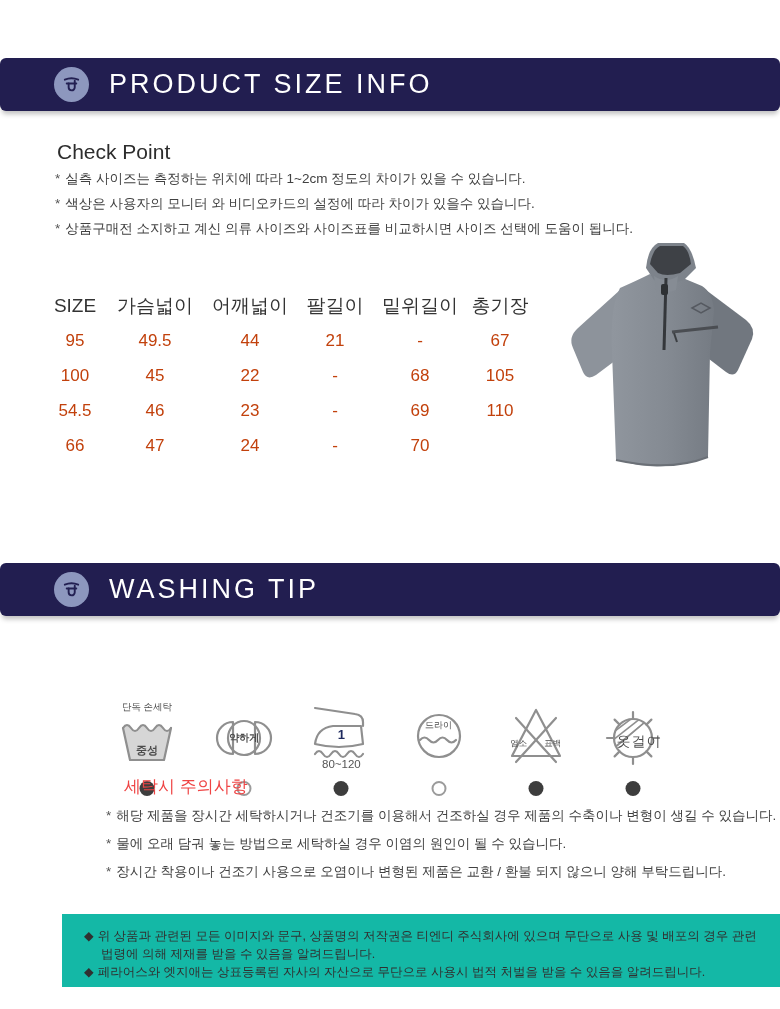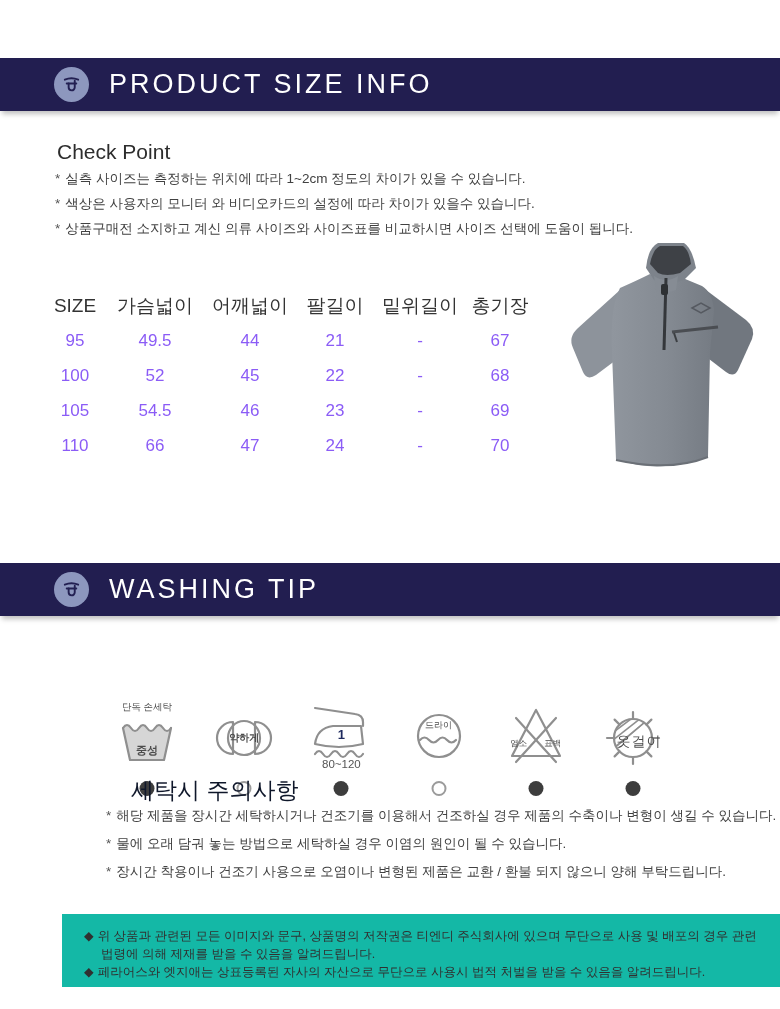--- a/index.html
+++ b/index.html
@@ -3,40 +3,40 @@
 <meta charset="utf-8">
 <style>
   * { margin:0; padding:0; box-sizing:border-box; }
   html,body { background:#ffffff; }
   body { font-family:"Liberation Sans", sans-serif; color:#3c3c3c; }
   .page { position:relative; width:780px; height:1009px; background:#ffffff; overflow:hidden; }
 
   
   .banner { position:absolute; left:0; width:780px; height:53px; background:#221e50;
             display:flex; align-items:center; padding-left:54px;
-            box-shadow:0 5px 5px -2px rgba(0,0,0,.25); }
+            box-shadow:0 5px 5px -2px rgba(0,0,0,.25);border-radius:6px; }
   .banner-1 { top:58px; }
   .banner-2 { top:563px; }
   .logo-circle { width:35px; height:35px; border-radius:50%; background:#8d97be;
                  display:flex; align-items:center; justify-content:center; flex:0 0 auto; }
   .banner-title { color:#ffffff; font-size:27px; font-weight:400; letter-spacing:3px;
                   margin-left:20px; white-space:nowrap; }
 
   
   .checkpoint-heading { position:absolute; left:57px; top:140px; font-size:21px; color:#2d2d2d; font-weight:500; }
   .bullet-list { position:absolute; list-style:none; }
   .cp-list { left:55px; top:166px; }
   .bullet-list li { font-size:13.5px; color:#414141; height:25px; line-height:25px; white-space:nowrap; }
   .star { display:inline-block; margin-right:5px; color:#555; }
 
   
   .size-table { position:absolute; left:45px; top:288px; display:grid;
                 grid-template-columns:60px 100px 90px 80px 90px 70px; grid-auto-rows:35px; }
   .size-table .cell { display:flex; align-items:center; justify-content:center;
-                      font-size:17px; color:#8b5cf6; }
+                      font-size:17px; color:#c2410c; }
   .size-table .th { font-size:19px; color:#333333; }
 
   
   .product-photo { position:absolute; left:550px; top:232px; }
 
   
   .care-row { position:absolute; left:112px; top:658px; width:556px; display:flex; justify-content:space-between;margin-top:40px; }
   .care-cell { position:relative; width:70px; height:100px; }
   .care-cell svg { position:absolute; left:3px; top:0; }
   .care-label { position:absolute; left:0; right:0; text-align:center; color:#4c4c4c; }
@@ -48,21 +48,21 @@
   .lbl-dry { top:21px; font-size:9px; }
   .lbl-bleach-l { top:40px; left:7px; right:auto; width:22px; font-size:8.5px; }
   .lbl-bleach-r { top:40px; left:auto; right:7px; width:22px; font-size:8.5px; }
   .lbl-hanger { top:35px; left:12px; font-size:14px; letter-spacing:1px; }
   .dot { position:absolute; left:50%; top:83px; transform:translateX(-50%);
          width:15px; height:15px; border-radius:50%; }
   .dot.filled { background:#3d3d3d; }
   .dot.hollow { background:#ffffff; border:2px solid #9b9b9b; }
 
   
-  .caution-heading { position:absolute; left:131px; top:775px; font-size:23px; color:#0f172a; font-weight:500; }
+  .caution-heading { position:absolute; left:124px; top:775px; font-size:17px; color:#ef4444; font-weight:500; }
   .caution-list { left:106px; top:802px; }
   .caution-list li { height:28px; line-height:28px; }
 
   
   .notice-box { position:absolute; left:37px; top:914px; width:726px; height:73px;
                 background:#14b8a6; padding:13px 22px 0 22px;margin-left:25px; }
   .notice-item { font-size:12.5px; color:#303030; line-height:18px;
                  padding-left:17px; text-indent:-17px; }
   .notice-item .diamond { margin-right:4px; }
 
@@ -100,21 +100,20 @@
     <span class="cell th">총기장</span>
 
     <span class="cell">95</span>
     <span class="cell">49.5</span>
     <span class="cell">44</span>
     <span class="cell">21</span>
     <span class="cell">-</span>
     <span class="cell">67</span>
 
     <span class="cell">100</span>
-    <span class="cell">52</span>
     <span class="cell">45</span>
     <span class="cell">22</span>
     <span class="cell">-</span>
     <span class="cell">68</span>
 
     <span class="cell">105</span>
     <span class="cell">54.5</span>
     <span class="cell">46</span>
     <span class="cell">23</span>
     <span class="cell">-</span>

